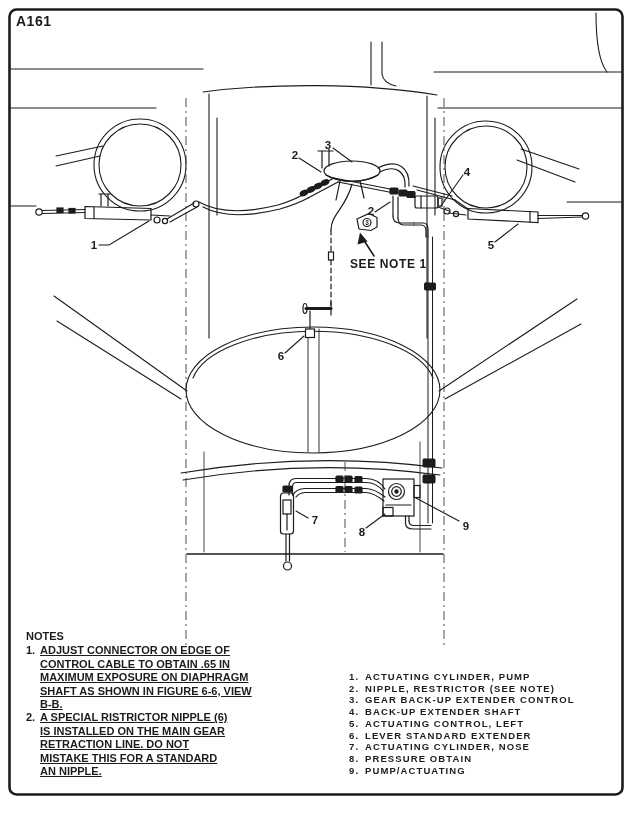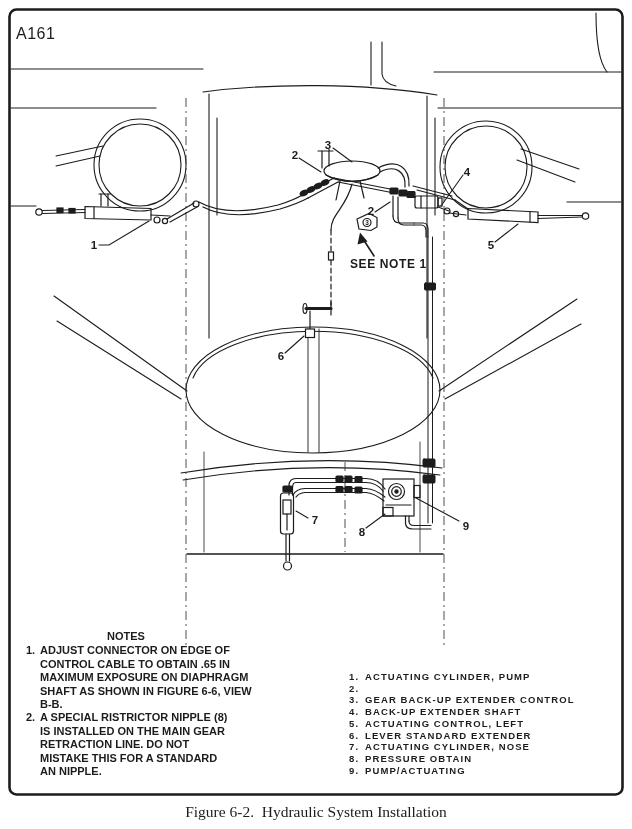--- a/index.html
+++ b/index.html
@@ -1,28 +1,28 @@
 <!DOCTYPE html>
 <html><head>
 <meta charset="utf-8">
 <style>
   html,body{margin:0;padding:0;background:#e8e8e4;}
   #page{position:relative;width:632px;height:829px;background:#ffffff;
         font-family:"Liberation Sans",sans-serif;color:#1c1c1c;overflow:hidden;}
   #diagram-svg{position:absolute;left:0;top:0;}
-  .code{position:absolute;left:16px;top:13px;font-size:16px;font-weight:400;letter-spacing:.5px;margin-top:12px;}
+  .code{position:absolute;left:16px;top:13px;font-size:14px;font-weight:700;letter-spacing:.5px;}
   .callout{font-size:11.5px;font-weight:700;}
   .seenote{font-size:12px;font-weight:700;letter-spacing:.6px;}
   .flagnum{font-size:6.5px;font-weight:700;}
   .notes{position:absolute;left:26px;top:630px;width:226px;font-size:11px;font-weight:700;
          line-height:13.4px;}
-  .notes-title{text-align:center;width:200px;margin-bottom:1px;}
+  .notes-title{width:200px;margin-bottom:1px;}
   .note-item{display:flex;}
   .note-num{width:14px;flex:0 0 14px;}
-  .note-text{white-space:pre-line;text-align:justify;flex:1;}
+  .note-text{white-space:pre-line;text-align:justify;flex:1;text-decoration:underline;}
   .legend{position:absolute;left:349px;top:671px;font-size:9.5px;font-weight:700;
           letter-spacing:1.1px;line-height:11.7px;}
   .legend-row{display:flex;}
   .legend-num{width:16px;flex:0 0 16px;}
   .caption{position:absolute;left:0;top:803px;width:632px;text-align:center;
            font-family:"Liberation Serif",serif;font-size:15.5px;white-space:pre;}
 </style>
 </head>
 <body>
 
@@ -270,35 +270,36 @@
     <div class="note-item">
       <span class="note-num">1.</span>
       <div class="note-text">ADJUST CONNECTOR ON EDGE OF
 CONTROL CABLE TO OBTAIN .65 IN
 MAXIMUM EXPOSURE ON DIAPHRAGM
 SHAFT AS SHOWN IN FIGURE 6-6, VIEW
 B-B.</div>
     </div>
     <div class="note-item">
       <span class="note-num">2.</span>
-      <div class="note-text">A SPECIAL RISTRICTOR NIPPLE (8)
+      <div class="note-text">A SPECIAL RISTRICTOR NIPPLE (6)
 IS INSTALLED ON THE MAIN GEAR
 RETRACTION LINE.  DO NOT
 MISTAKE THIS FOR A STANDARD
 AN NIPPLE.</div>
     </div>
   </div>
 
   <div class="legend">
     <div class="legend-row">
       <span class="legend-num">1.</span>
       <span>ACTUATING CYLINDER, PUMP</span>
     </div>
     <div class="legend-row">
       <span class="legend-num">2.</span>
+      <span>NIPPLE, RESTRICTOR (SEE NOTE)</span>
     </div>
     <div class="legend-row">
       <span class="legend-num">3.</span>
       <span>GEAR BACK-UP EXTENDER CONTROL</span>
     </div>
     <div class="legend-row">
       <span class="legend-num">4.</span>
       <span>BACK-UP EXTENDER SHAFT</span>
     </div>
     <div class="legend-row">
@@ -316,14 +317,13 @@
     <div class="legend-row">
       <span class="legend-num">8.</span>
       <span>PRESSURE OBTAIN</span>
     </div>
     <div class="legend-row">
       <span class="legend-num">9.</span>
       <span>PUMP/ACTUATING</span>
     </div>
   </div>
 
-  <div class="caption">Figure 6-2.  Hydraulic System Installation</div>
 </div>
 
 </body></html>

